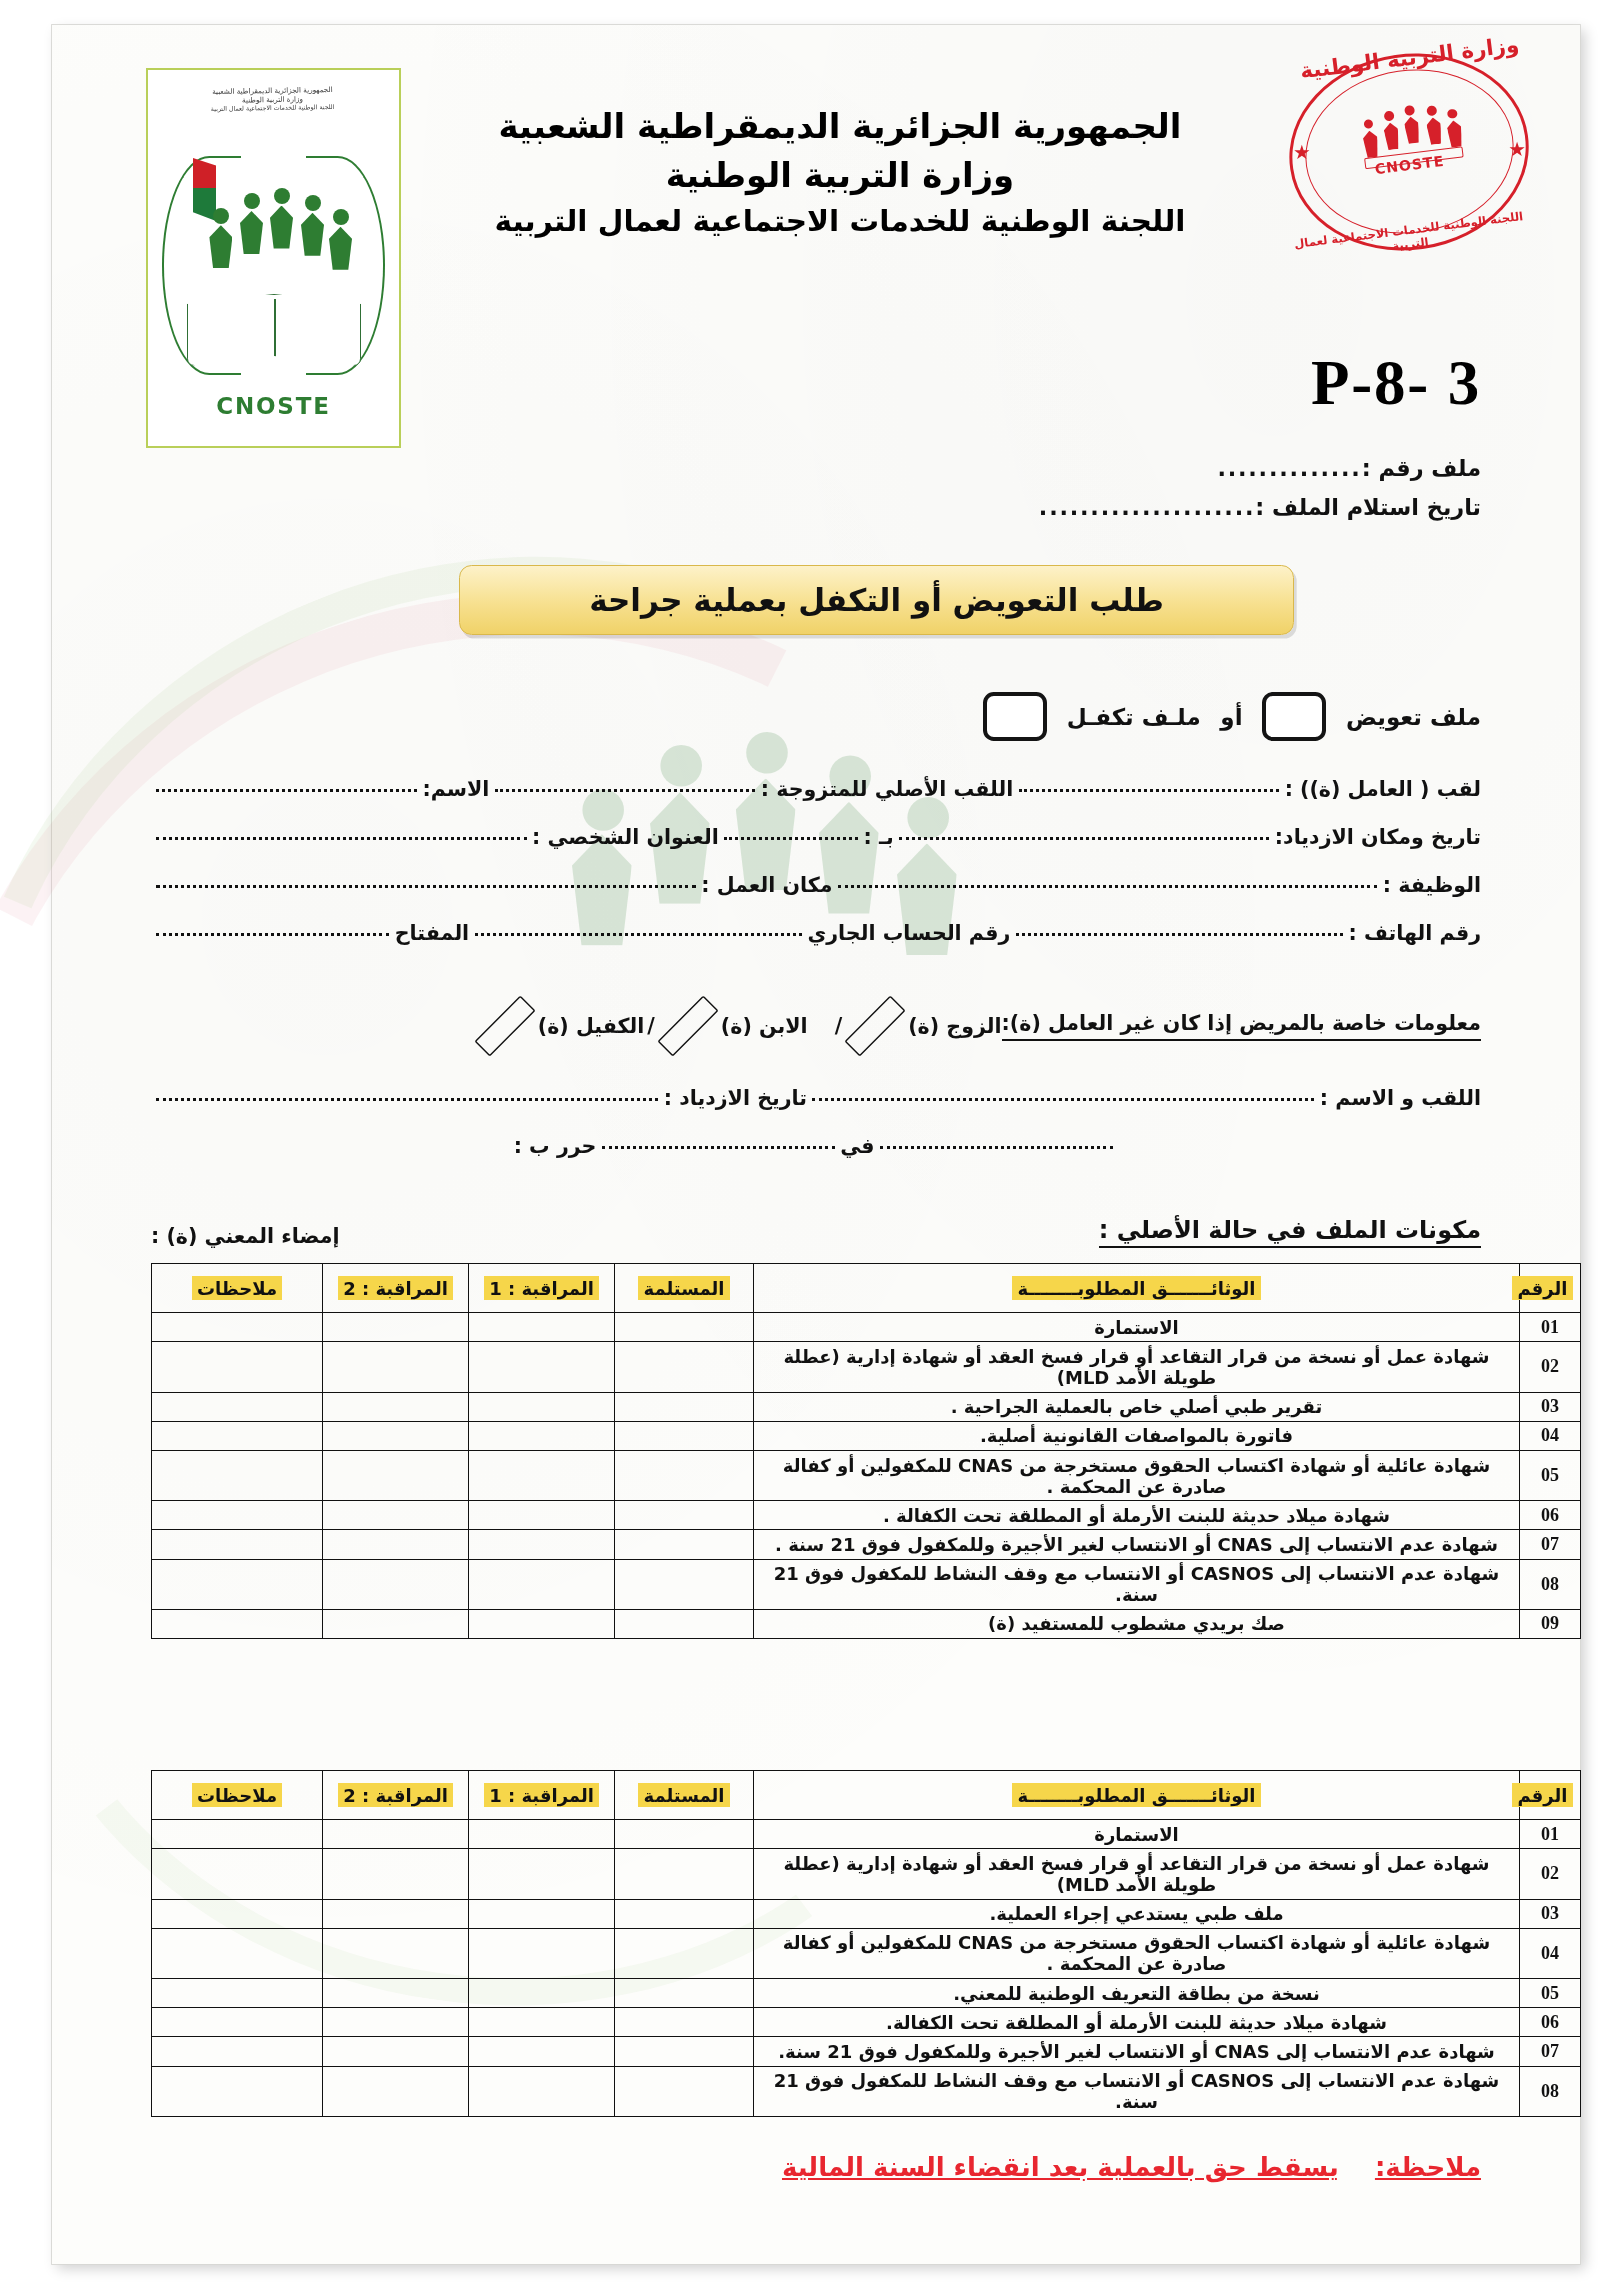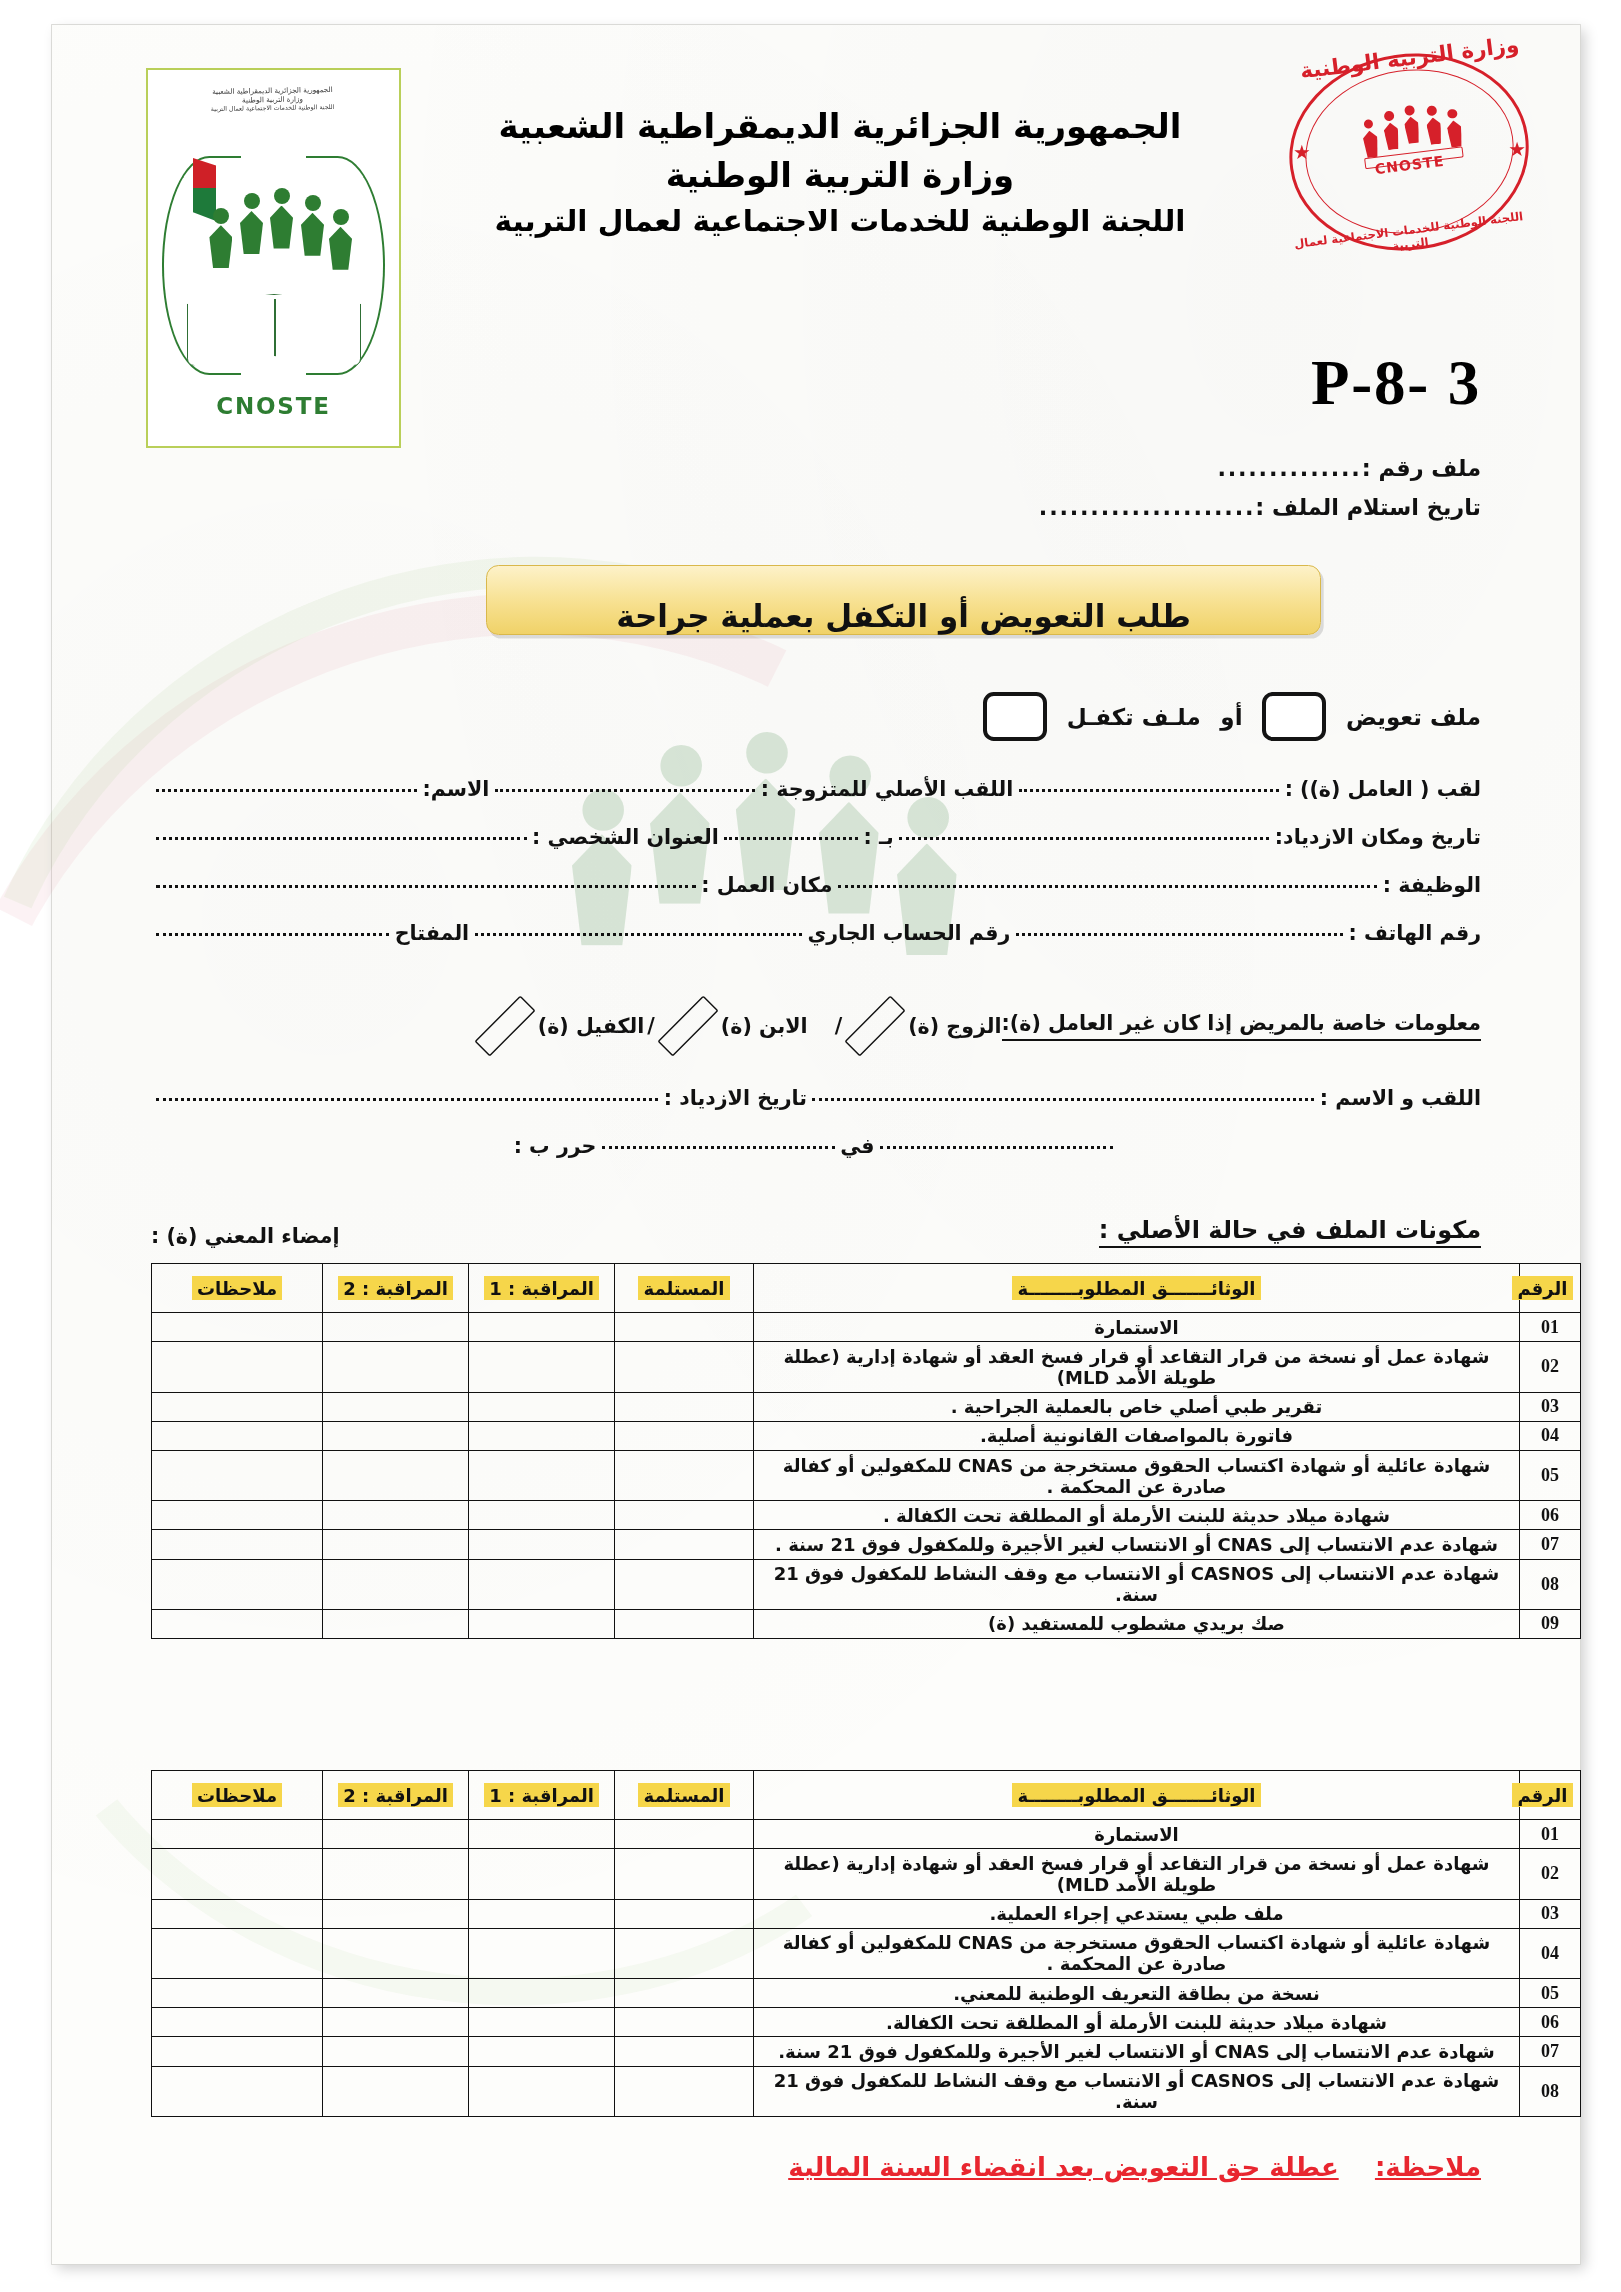--- a/index.html
+++ b/index.html
@@ -191,29 +191,29 @@
     font-size: 22.4px;
     font-weight: 700;
   }
   .file-meta .row { margin-bottom: 12.5px; display:flex; justify-content:flex-start; }
   .file-meta .lbl { white-space: nowrap; }
   .dots { letter-spacing: 1.8px; color:#111; }
 
   
   .title-banner {
     position: absolute;
-    left: 434px;
+    left: 407px;
     top: 540px;
     width: 833px;
     height: 68px;
     background: linear-gradient(180deg,#fdf2c9 0%, #f7e08f 55%, #f0d268 100%);
     border: 1.8px solid #d9b84b;
     border-radius: 12.5px;
     box-shadow: 2.7px 3.6px 0 rgba(0,0,0,.12);
-    display: flex; align-items: flex-end; justify-content: center;
+    display: flex; align-items: center; justify-content: center;
   }
   .title-banner span {
     font-size: 31px; font-weight: 800; color: #111; letter-spacing: -0.4px;
   }
 
   
   .cb-row {
     position: absolute;
     right: 99px;
     top: 667px;
@@ -734,18 +734,18 @@
             <td class="blank">&nbsp;</td>
             <td class="blank">&nbsp;</td>
             <td class="blank">&nbsp;</td>
           </tr>
         </tbody>
     </table>
 
     <div class="note">
       <span class="u">ملاحظة:</span>
       <span>&nbsp;&nbsp;</span>
-      <span class="u">عطلة حق التعويض  بعد انقضاء السنة المالية</span>
+      <span class="u">يسقط حق بالعملية  بعد انقضاء السنة المالية</span>
     </div>
 
   </div>
 </div>
 
 
 </body></html>

